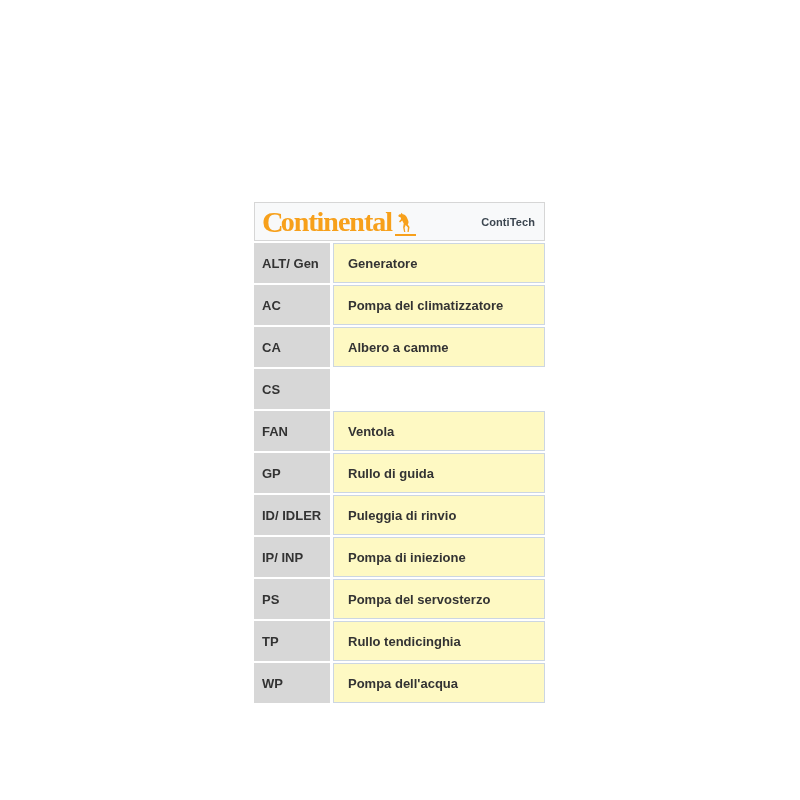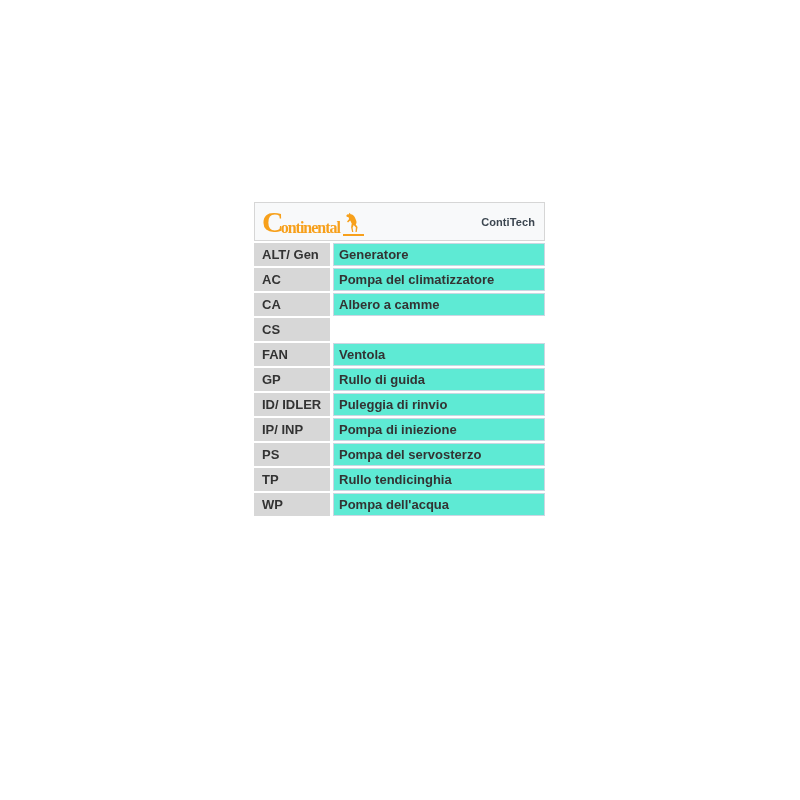--- a/index.html
+++ b/index.html
@@ -27,45 +27,45 @@
   }
   .logo{
     display:flex;align-items:flex-end;
     color:var(--brand-orange);
     font-family:"Liberation Serif", serif;
     font-weight:700;
     line-height:1;
     white-space:nowrap;
   }
   .logo-c{font-size:30px;letter-spacing:-1px;}
-  .logo-rest{font-size:16px;letter-spacing:-1px;margin-left:-2px;padding-bottom:1px;}
+  .logo-rest{font-size:28px;letter-spacing:-1px;margin-left:-2px;padding-bottom:1px;}
   .horse-wrap{
     display:inline-flex;flex-direction:column;align-items:center;
     margin-left:3px;padding-bottom:1px;
   }
   .horse-wrap svg{display:block;}
   .logo-underline{
     width:21px;height:2px;background:var(--brand-orange);margin-top:1px;
   }
   .subbrand{
     font-size:11px;font-weight:700;color:var(--subbrand-color);
     letter-spacing:0.1px;
     text-align:right;
   }
 
   
   .rows{display:flex;flex-direction:column;gap:2px;margin-top:2px;}
-  .row{display:flex;column-gap:3px;height:23px;}
+  .row{display:flex;column-gap:3px;height:40px;}
   .cell{
     display:flex;align-items:center;
     font-size:13px;font-weight:700;color:var(--text-dark);
     white-space:nowrap;
   }
   .abbr{width:76px;background:var(--abbr-gray);padding-left:8px;flex:none;}
-  .desc{flex:1;background:#5eead4;border:1px solid var(--desc-border);padding-left:5px;}
+  .desc{flex:1;background:#fef9c3;border:1px solid var(--desc-border);padding-left:14px;}
 </style>
 </head>
 <body>
 
 <div class="stage">
   <div class="panel">
 
     <div class="brand-header">
       <div class="logo">
         <span class="logo-c">C</span>

